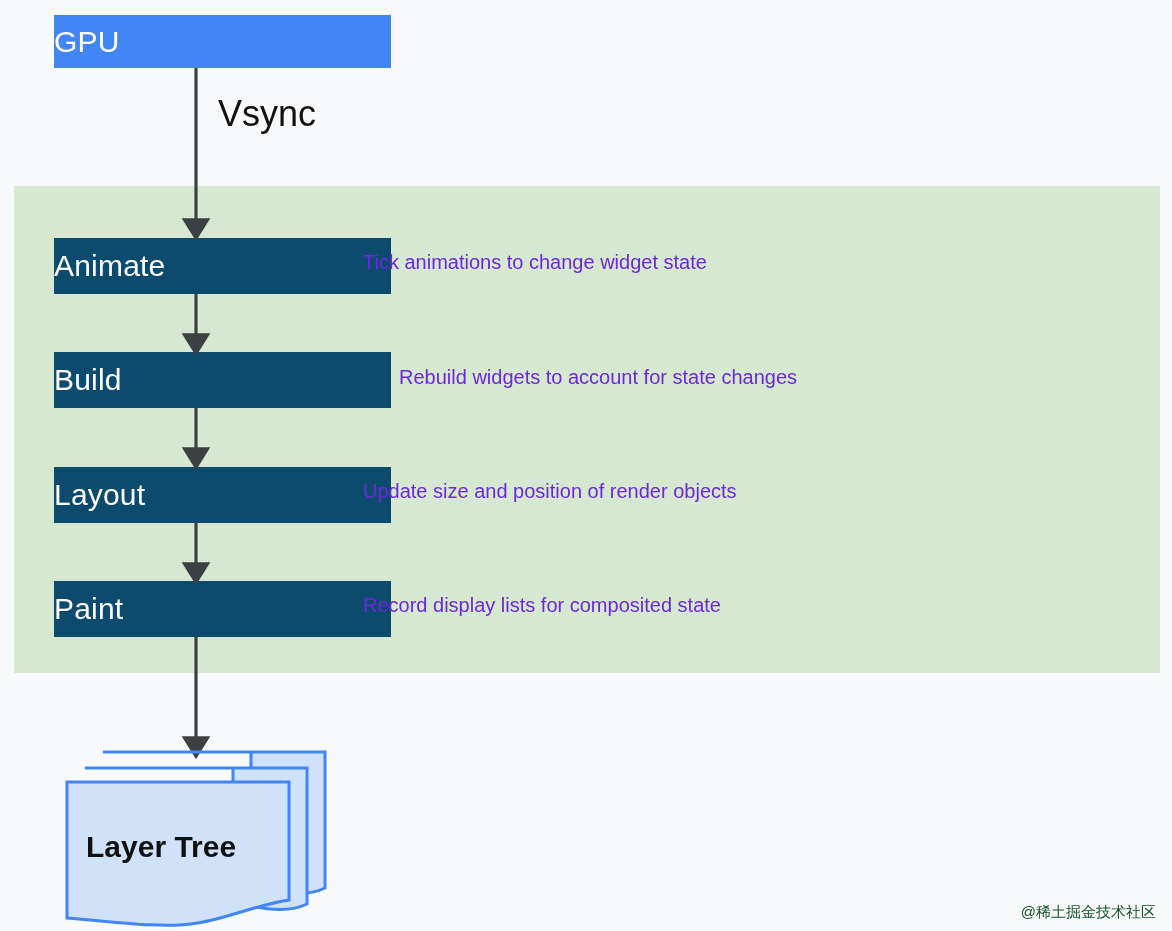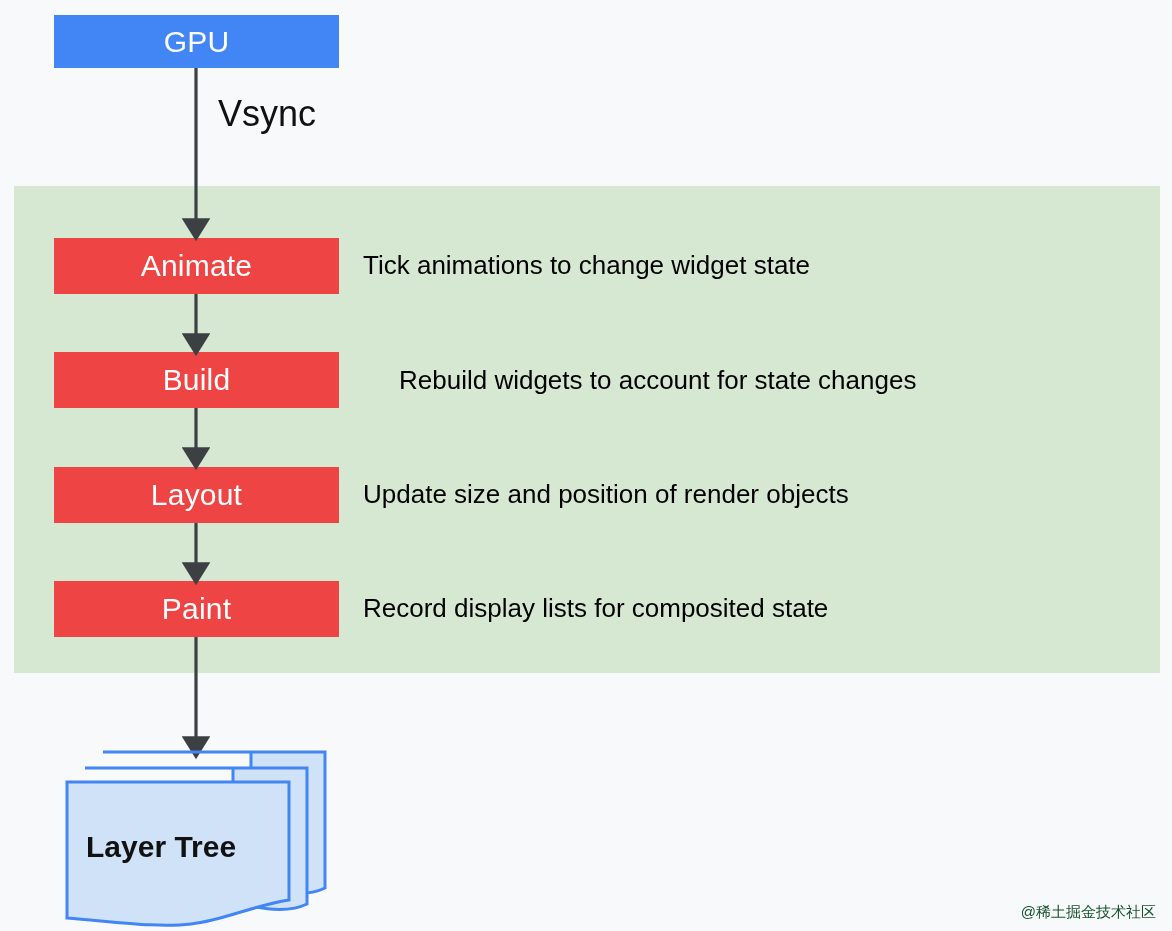--- a/index.html
+++ b/index.html
@@ -26,51 +26,51 @@
     top: 186px;
     width: 1146px;
     height: 487px;
     background: #d7e8d2;
   }
 
   
   .node-box {
     position: absolute;
     left: 54px;
-    width: 285px;
+    width: 337px;
     height: 56px;
     display: flex;
     align-items: center;
-    justify-content: center;
+    justify-content: flex-start;
     box-sizing: border-box;
     color: #ffffff;
     font-size: 30px;
     line-height: 1;
     letter-spacing: 0.2px;
     white-space: nowrap;
   }
   .node-box.gpu {
     background: #4285f4;
     top: 15px;
     height: 53px;
   }
   .node-box.stage {
-    background: #ef4444;
+    background: #0c4a6e;
   }
   .node-box.stage.s0 { top: 238px; }
   .node-box.stage.s1 { top: 352px; }
   .node-box.stage.s2 { top: 467px; }
   .node-box.stage.s3 { top: 581px; }
 
   
   .desc {
     position: absolute;
     left: 363px;
-    font-size: 26px;
-    color: #000000;
+    font-size: 20px;
+    color: #6d28d9;
     line-height: 1;
     white-space: nowrap;
   }
   .desc.d0 { top: 252px; }
   .desc.d1 { top: 367px; margin-left: 36px; }
   .desc.d2 { top: 481px; }
   .desc.d3 { top: 595px; }
 
   
   .edge-label {

